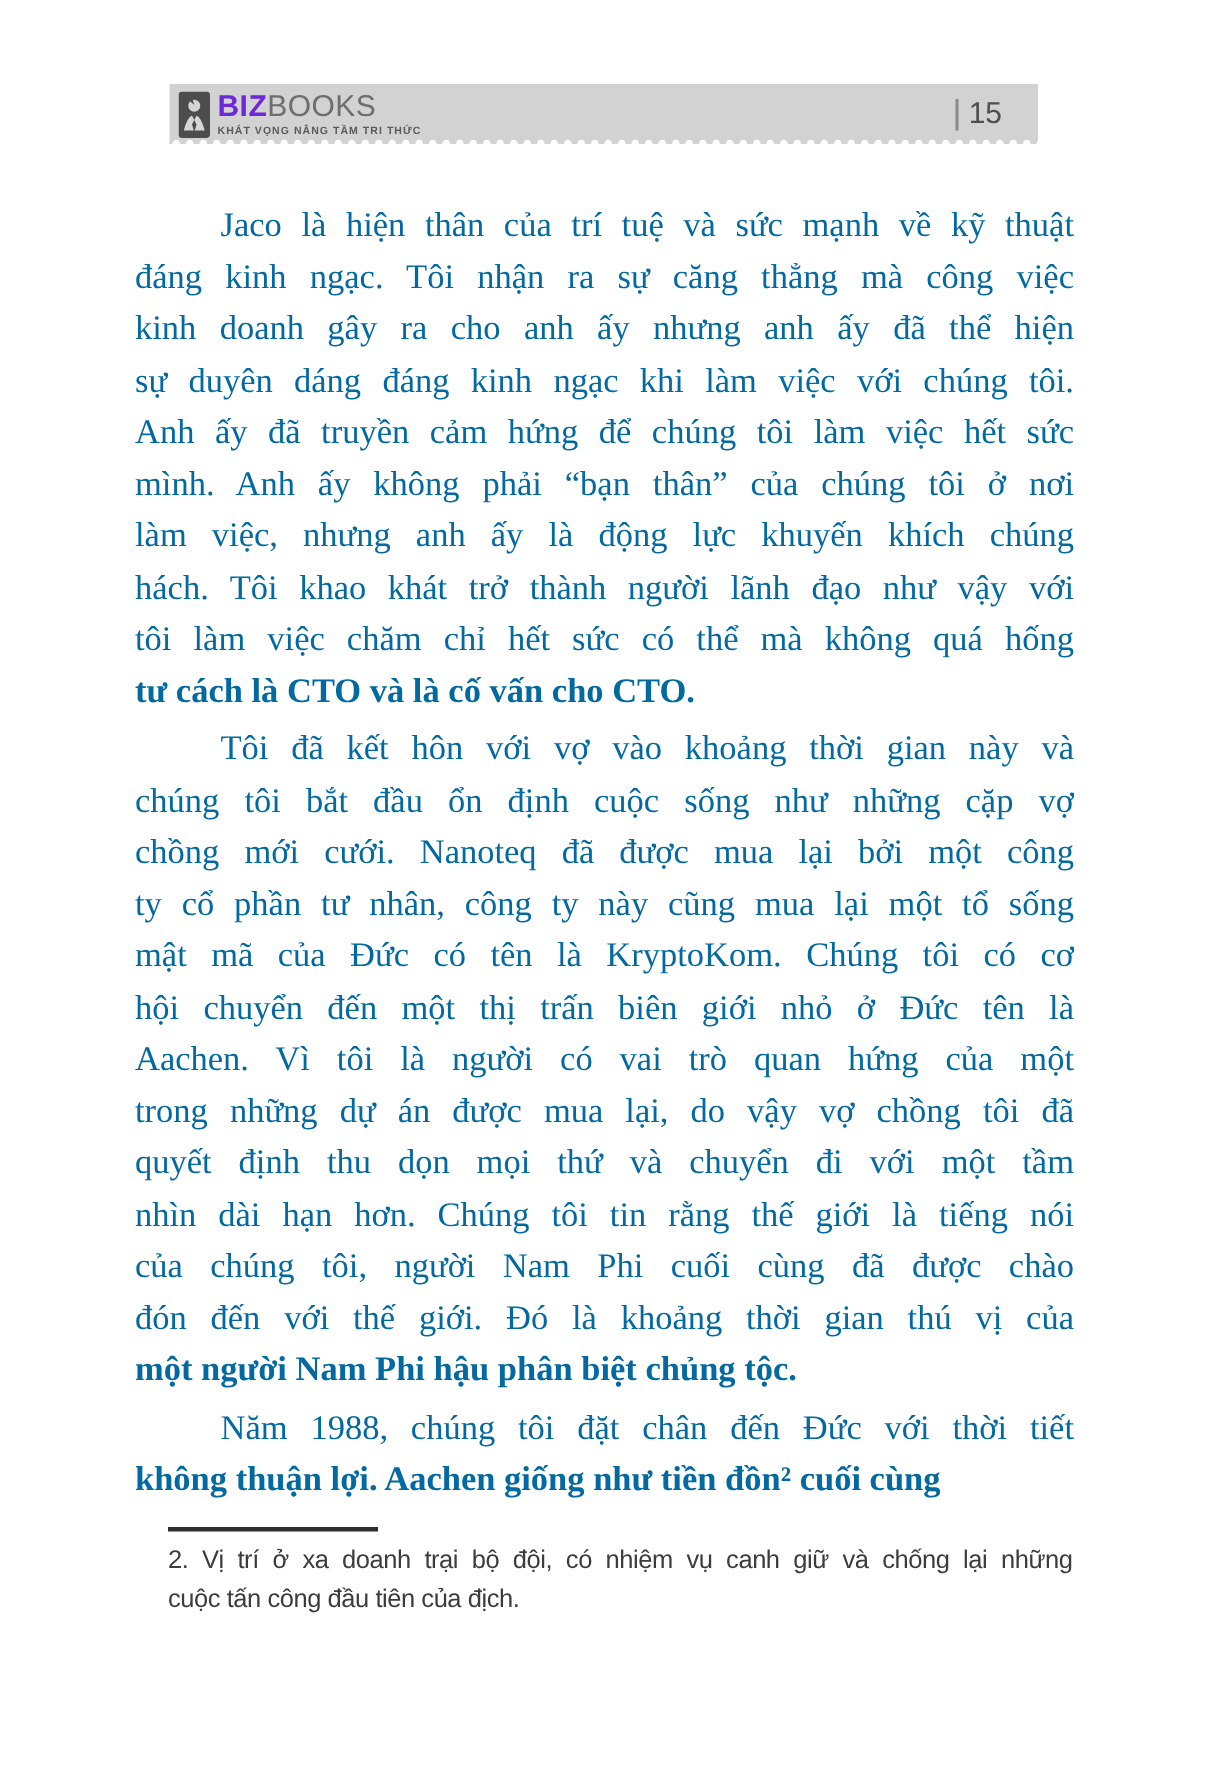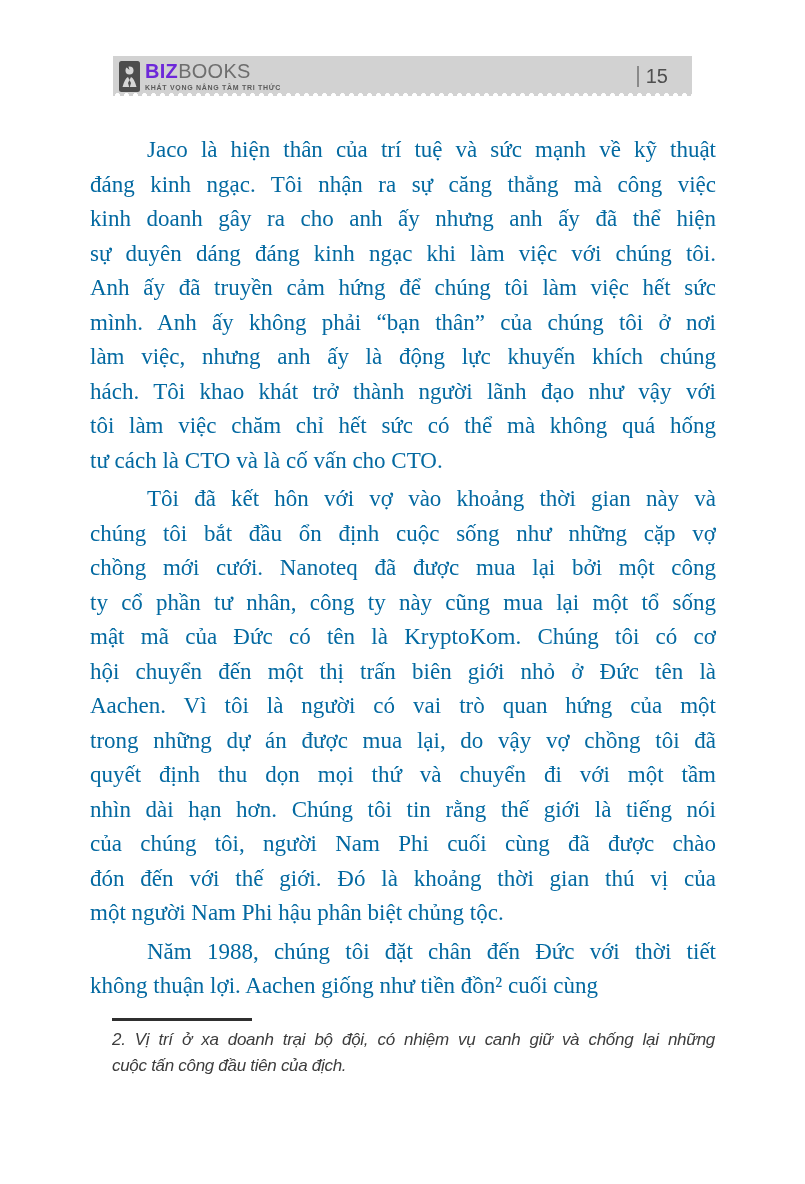--- a/index.html
+++ b/index.html
@@ -99,42 +99,41 @@
     color: #0369a1;
   }
   .paragraph + .paragraph { margin-top: 4px; }
   .line {
     text-align: justify;
     text-align-last: justify;
     overflow: hidden;
     white-space: nowrap;
   }
   .line.first { text-indent: 57px; }
-  .line.last  { text-align-last: left; }
+  .line.last  { text-align-last: left; font-weight: bold; }
 
   
   .footnote-rule {
     position: absolute;
     left: 112px;
     top: 1018px;
     width: 140px;
     height: 3px;
     background: #2f2f2f;
   }
   .footnote {
     position: absolute;
     left: 112px;
     top: 1027px;
     width: 603px;
     font-family: "Liberation Sans", "DejaVu Sans", sans-serif;
     font-size: 17px;
     letter-spacing: -0.3px;
     line-height: 26px;
     color: #3c3c3c;
-    font-style: italic;
   }
   .fn-line {
     text-align: justify;
     text-align-last: justify;
     overflow: hidden;
     white-space: nowrap;
   }
   .fn-line.last { text-align-last: left; }
 </style>
 </head>

